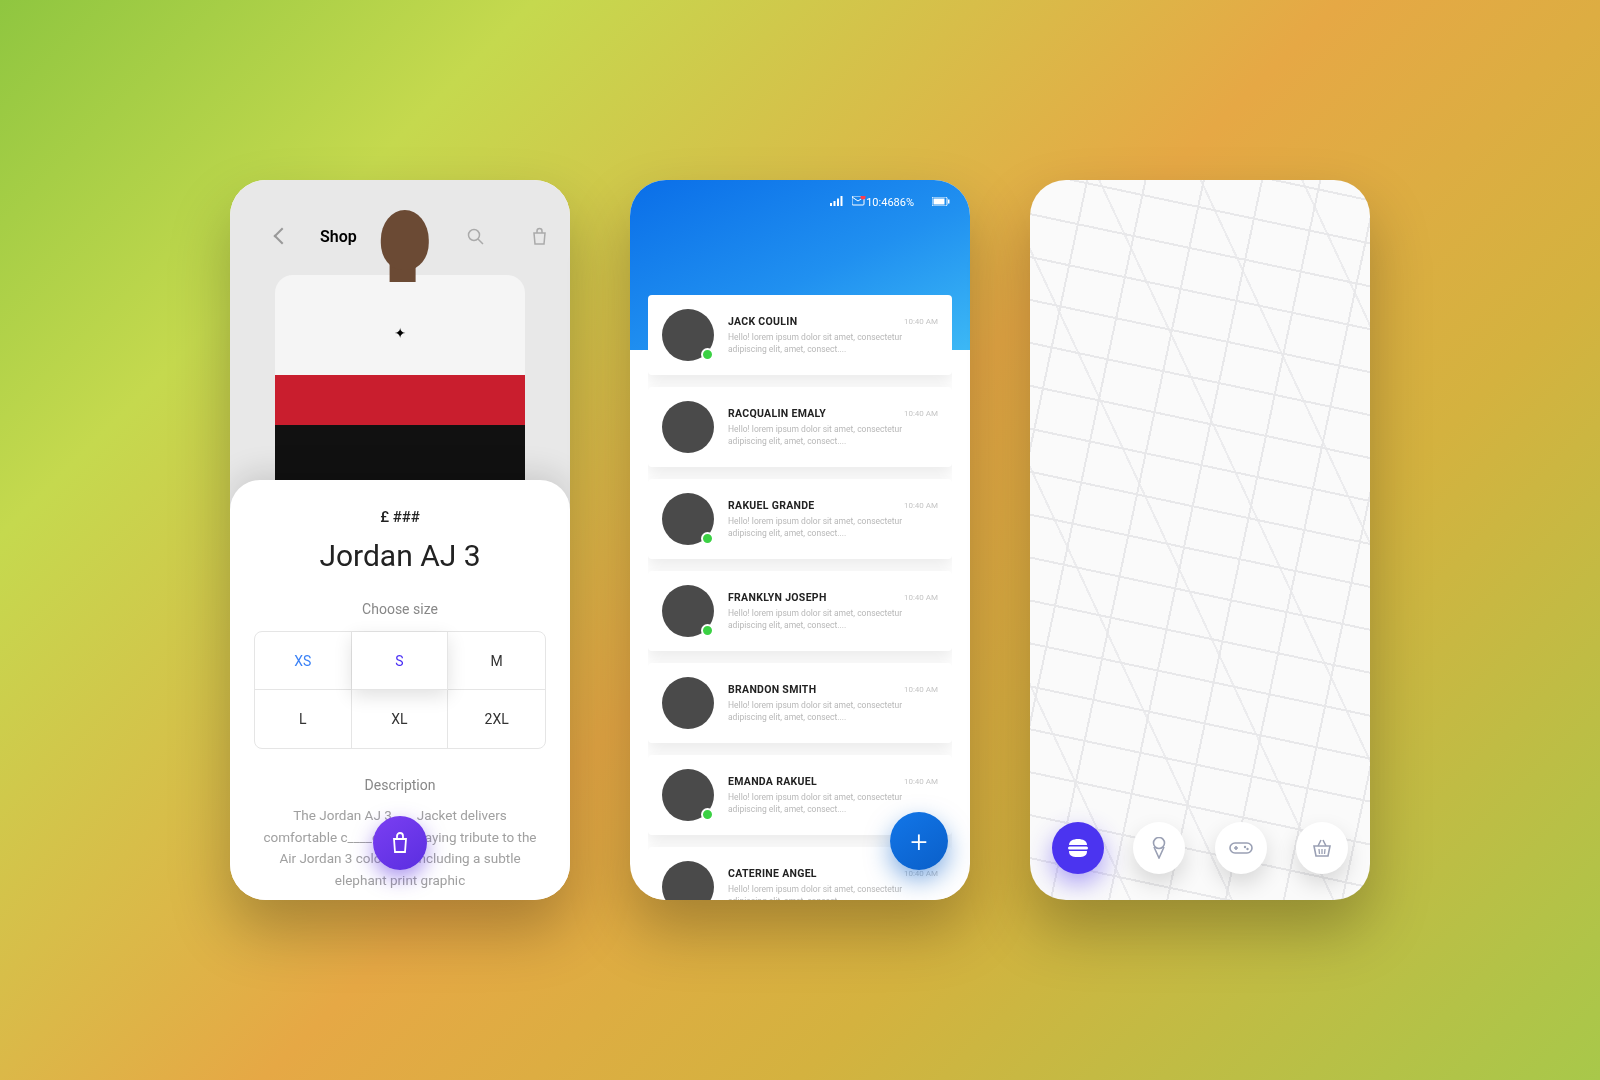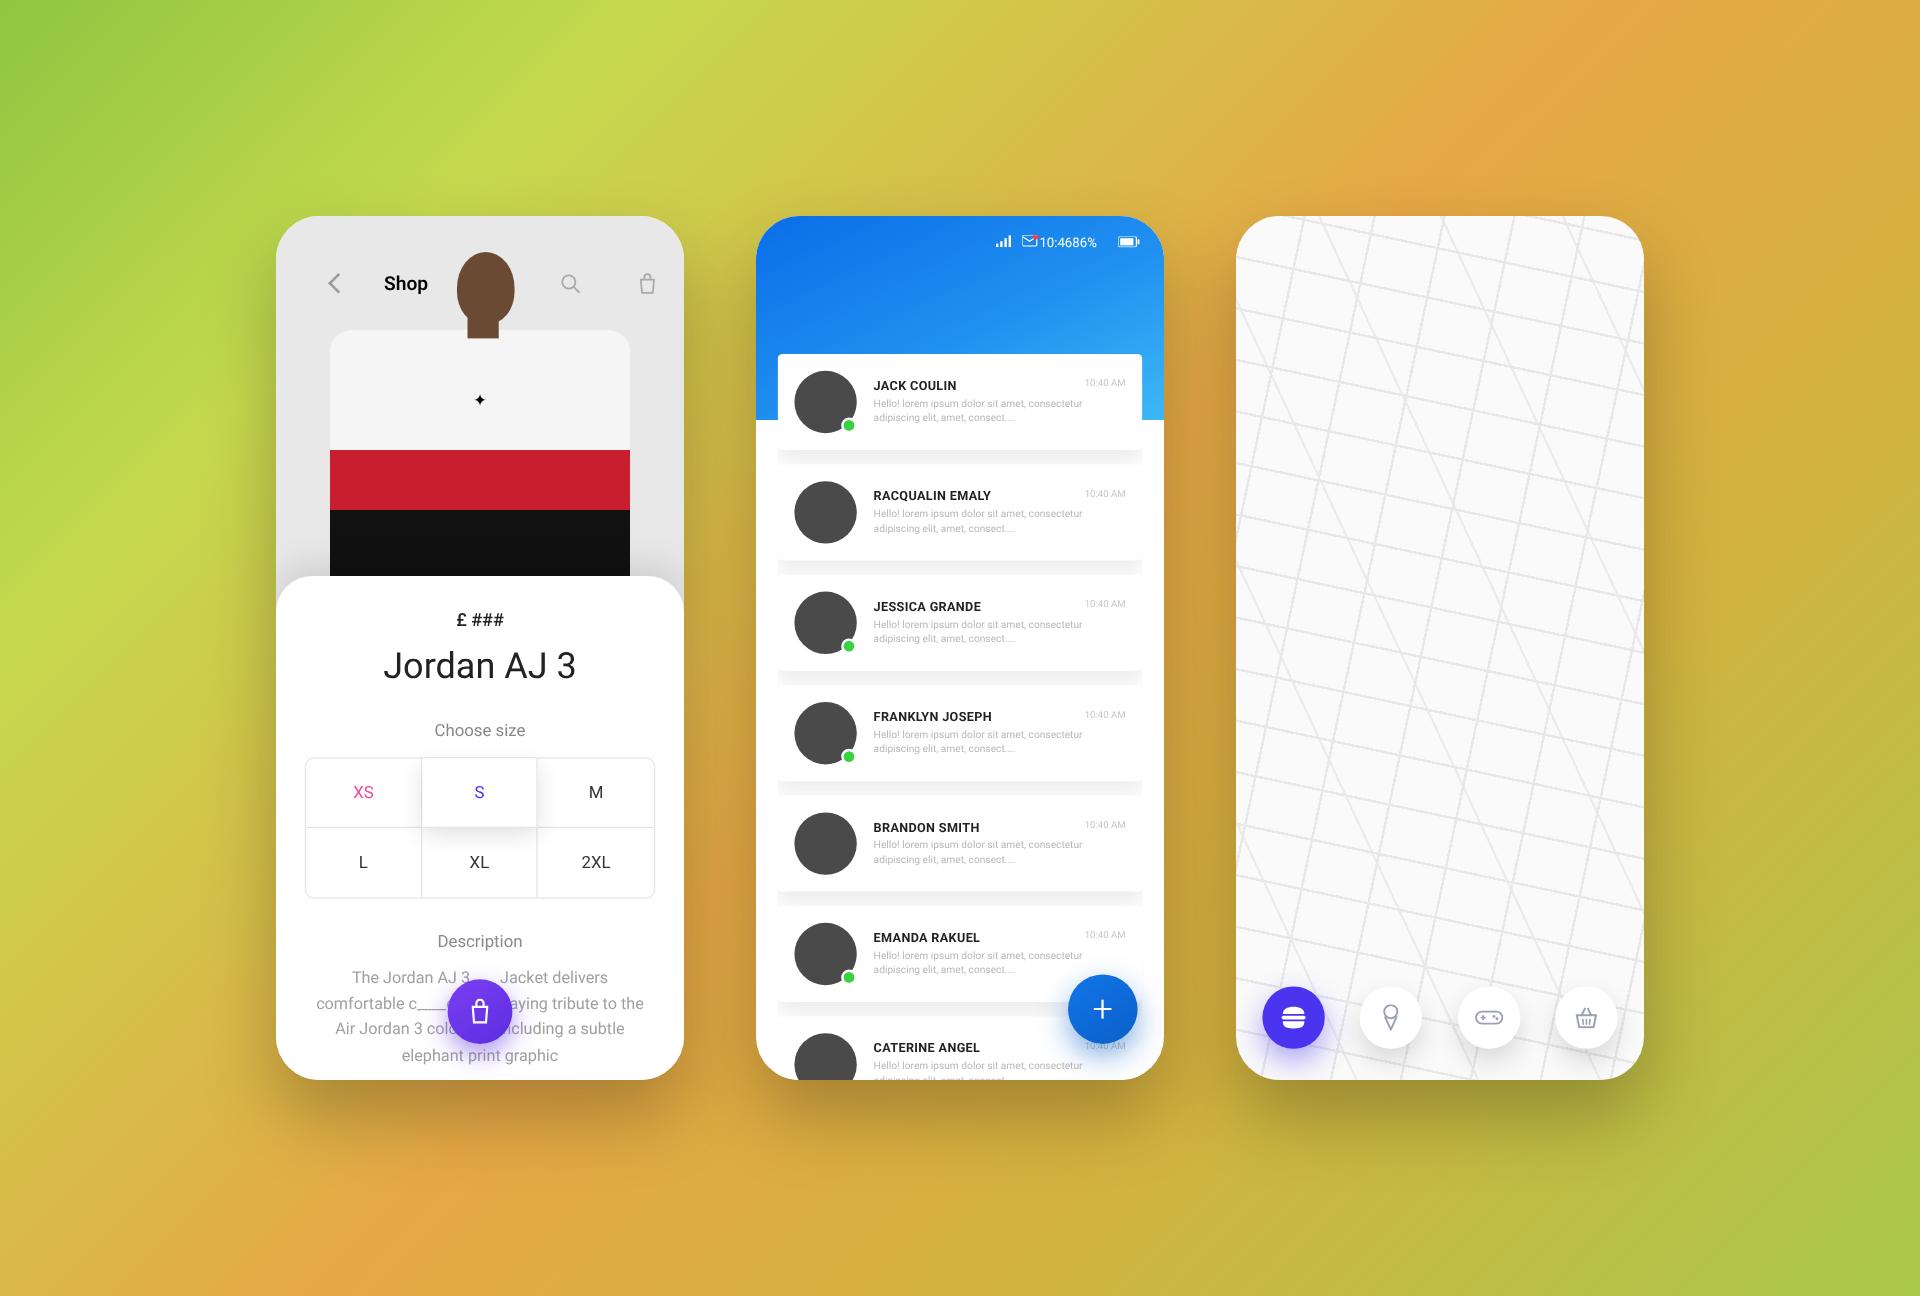--- a/index.html
+++ b/index.html
@@ -54,21 +54,21 @@
     padding: 28px 24px; text-align: center;
     overflow: hidden;
   }
   .p1-price { font-size: 15px; color: #222; margin-bottom: 12px; font-weight:500;}
   .p1-name { font-size: 30px; font-weight: 400; color:#222; margin-bottom: 28px; }
   .p1-choose { font-size: 14px; color: #888; margin-bottom: 14px; }
   .p1-sizes { display: grid; grid-template-columns: repeat(3,1fr); border:1px solid #e5e5e5; border-radius:8px; margin-bottom: 28px;}
   .p1-size { height: 58px; display:flex; align-items:center; justify-content:center; font-size:14px; color:#333; border-right:1px solid #e5e5e5; border-bottom:1px solid #e5e5e5; cursor:pointer;}
   .p1-size:nth-child(3n){border-right:none;}
   .p1-size:nth-child(n+4){border-bottom:none;}
-  .p1-size.disabled { color:#ec4899; }
+  .p1-size.disabled { color:#3b82f6; }
   .p1-size.selected { color:#4b2ff5; box-shadow: 0 6px 18px rgba(0,0,0,0.12); position:relative; z-index:1; background:#fff;}
   .p1-desc-title { font-size: 14px; color:#888; margin-bottom: 12px;}
   .p1-desc { font-size: 13.5px; color: #a0a0a0; line-height: 1.6; padding: 0 6px;}
   .p1-fab {
     position: absolute; bottom: 30px; left: 50%; transform: translateX(-50%);
     width: 54px; height: 54px; border-radius: 50%;
     background: linear-gradient(145deg,#7b3ff2,#5a2ee0);
     box-shadow: 0 8px 20px rgba(90,46,224,0.5);
     display:flex; align-items:center; justify-content:center;
   }
@@ -89,21 +89,21 @@
   .p2-menu span{width:18px;height:2px;background:#bcd9f7;border-radius:1px;}
   .p2-list { position:absolute; top:115px; left:18px; right:18px; bottom:0; overflow:hidden;}
   .p2-card {
     background:#fff; border-radius:4px; margin-bottom:12px;
     box-shadow: 0 8px 16px rgba(0,0,0,0.08);
     padding: 14px 14px; display:flex; gap:14px; align-items:center;
   }
   .p2-avatar { width:52px;height:52px;border-radius:50%;background:#4a4a4a;position:relative;flex-shrink:0;}
   .p2-online { position:absolute;bottom:0;right:0;width:13px;height:13px;border-radius:50%;background:#3bd144;border:2px solid #fff;}
   .p2-body { flex:1; min-width:0;}
-  .p2-row1{display:flex;justify-content:space-between;align-items:flex-start;margin-bottom:4px;}
+  .p2-row1{display:flex;justify-content:space-between;align-items:center;margin-bottom:4px;}
   .p2-name{font-size:10.5px;font-weight:700;color:#222;letter-spacing:0.3px;}
   .p2-time{font-size:8px;color:#c5c5c5;}
   .p2-msg{font-size:8.5px;color:#b8b8b8;line-height:1.4;}
   .p2-fab{
     position:absolute;bottom:30px;right:22px;width:58px;height:58px;border-radius:50%;
     background:linear-gradient(145deg,#1276e8,#0a5fc9);box-shadow:0 10px 24px rgba(10,95,201,0.5);
     display:flex;align-items:center;justify-content:center;color:#fff;font-size:30px;font-weight:300;
   }
 
   
@@ -236,21 +236,21 @@
       </div>
       <div class="p2-msg">Hello! lorem ipsum dolor sit amet, consectetur adipiscing elit,  amet, consect....</div>
     </div>
       </div>
       <div class="p2-card">
     <div class="p2-avatar">
       <div class="p2-online"></div>
     </div>
     <div class="p2-body">
       <div class="p2-row1">
-        <div class="p2-name">JESSICA GRANDE</div>
+        <div class="p2-name">RAKUEL GRANDE</div>
         <div class="p2-time">10:40 AM</div>
       </div>
       <div class="p2-msg">Hello! lorem ipsum dolor sit amet, consectetur adipiscing elit,  amet, consect....</div>
     </div>
       </div>
       <div class="p2-card">
     <div class="p2-avatar">
       <div class="p2-online"></div>
     </div>
     <div class="p2-body">

